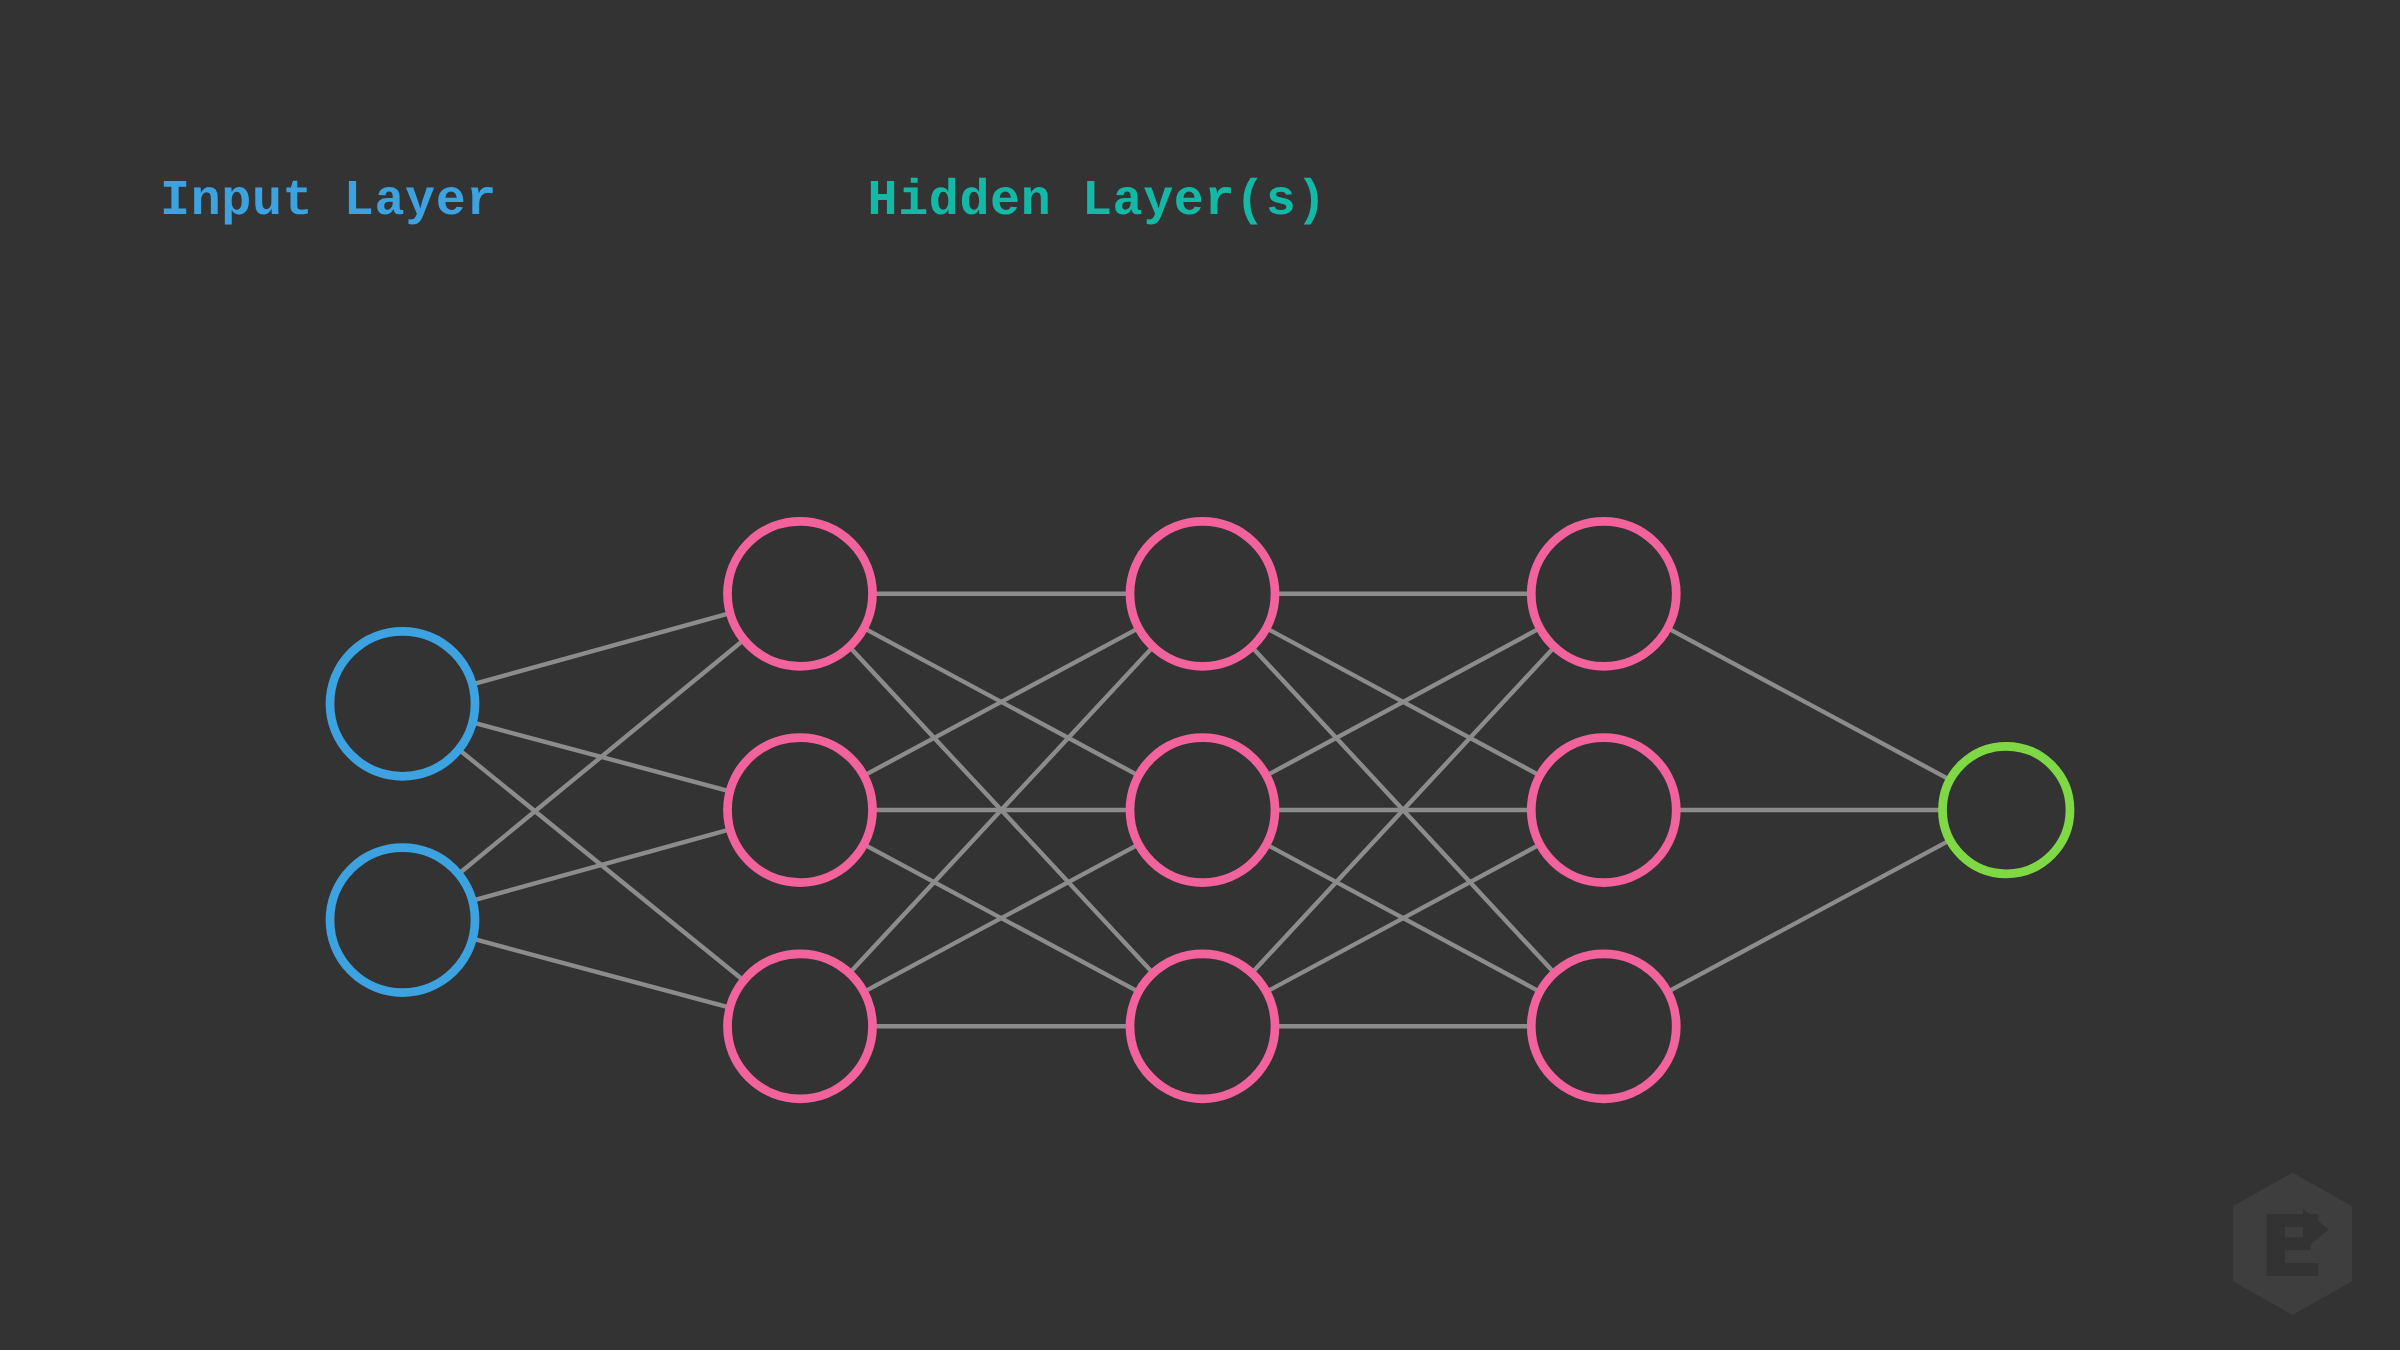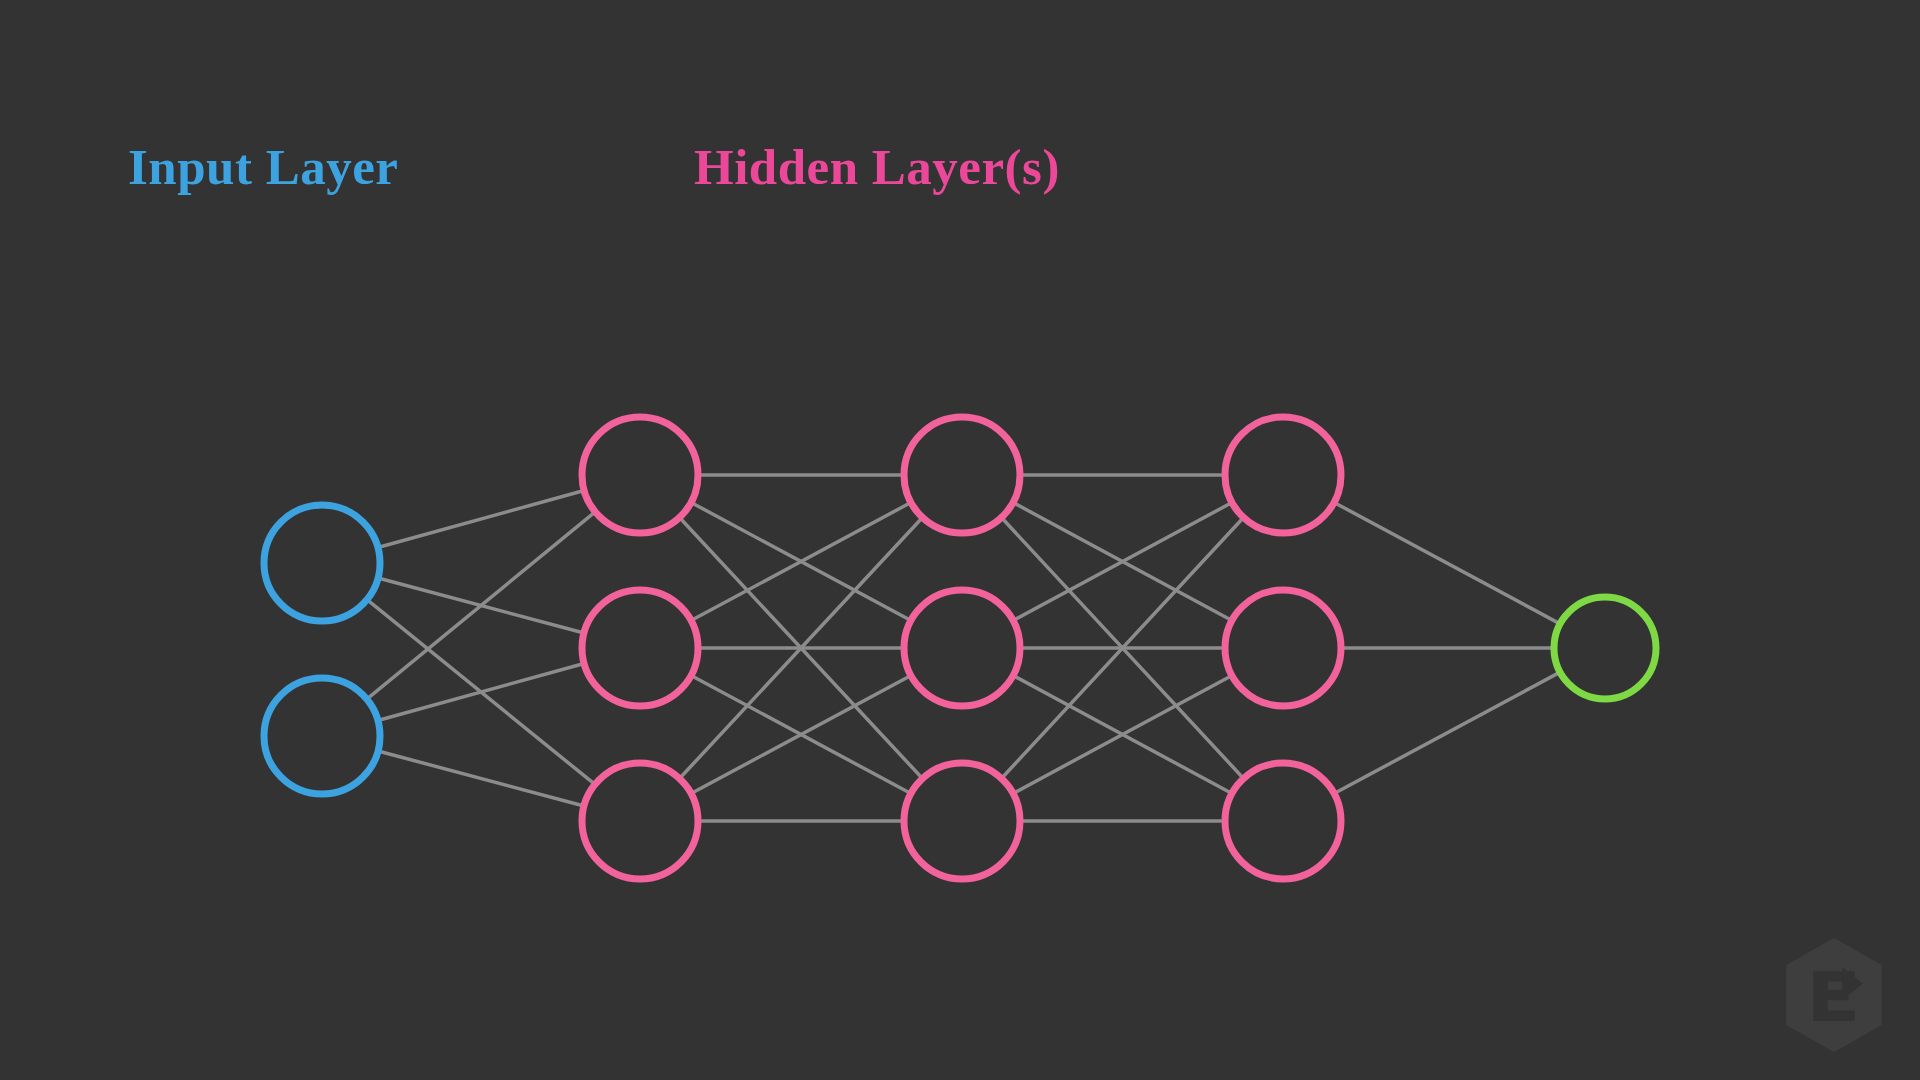--- a/index.html
+++ b/index.html
@@ -18,23 +18,23 @@
   #net-svg {
     position: absolute;
     left: 0;
     top: 0;
     width: 1920px;
     height: 1080px;
     display: block;
   }
   .layer-label {
     position: absolute;
-    font-family: Liberation Serif, serif;
+    font-family: Liberation Mono, monospace;
     font-weight: bold;
-    font-size: 51px;
+    font-size: 40px;
     letter-spacing: 0.5px;
     white-space: nowrap;
     line-height: 1;
     user-select: none;
   }
   #label-input  { left: 128px;  top: 142px; }
   #label-hidden { left: 694px;  top: 142px; }
   #label-output { left: 1382px; top: 142px; }
   #watermark {
     position: absolute;
@@ -92,21 +92,21 @@
         <circle cx="962" cy="821" r="58" fill="#333333" stroke="#F2629B" stroke-width="7"></circle>
         <circle cx="1283" cy="475" r="58" fill="#333333" stroke="#F2629B" stroke-width="7"></circle>
         <circle cx="1283" cy="648" r="58" fill="#333333" stroke="#F2629B" stroke-width="7"></circle>
         <circle cx="1283" cy="821" r="58" fill="#333333" stroke="#F2629B" stroke-width="7"></circle>
         <circle cx="1605" cy="648" r="51" fill="#333333" stroke="#7FD945" stroke-width="7"></circle>
       </g>
   </svg>
 
   <div class="layer-label" id="label-input" style="color: rgb(60, 162, 224);">Input Layer</div>
 
-  <div class="layer-label" id="label-hidden" style="color: #ec4899;">Hidden Layer(s)</div>
+  <div class="layer-label" id="label-hidden" style="color: #14b8a6;">Hidden Layer(s)</div>
 
 
   <svg id="watermark" viewBox="0 0 100 114">
     <path d="M50 2 L96 28 L96 86 L50 112 L4 86 L4 28 Z" fill="#9A9A9A"></path>
     <path d="M30 34 L70 34 L70 44 L44 44 L44 52 L64 52 L64 62 L44 62 L44 72 L70 72 L70 82 L30 82 Z" fill="#333333"></path>
     <path d="M58 30 L78 46 L58 62 Z" fill="#333333"></path>
   </svg>
 
 </div>
 

